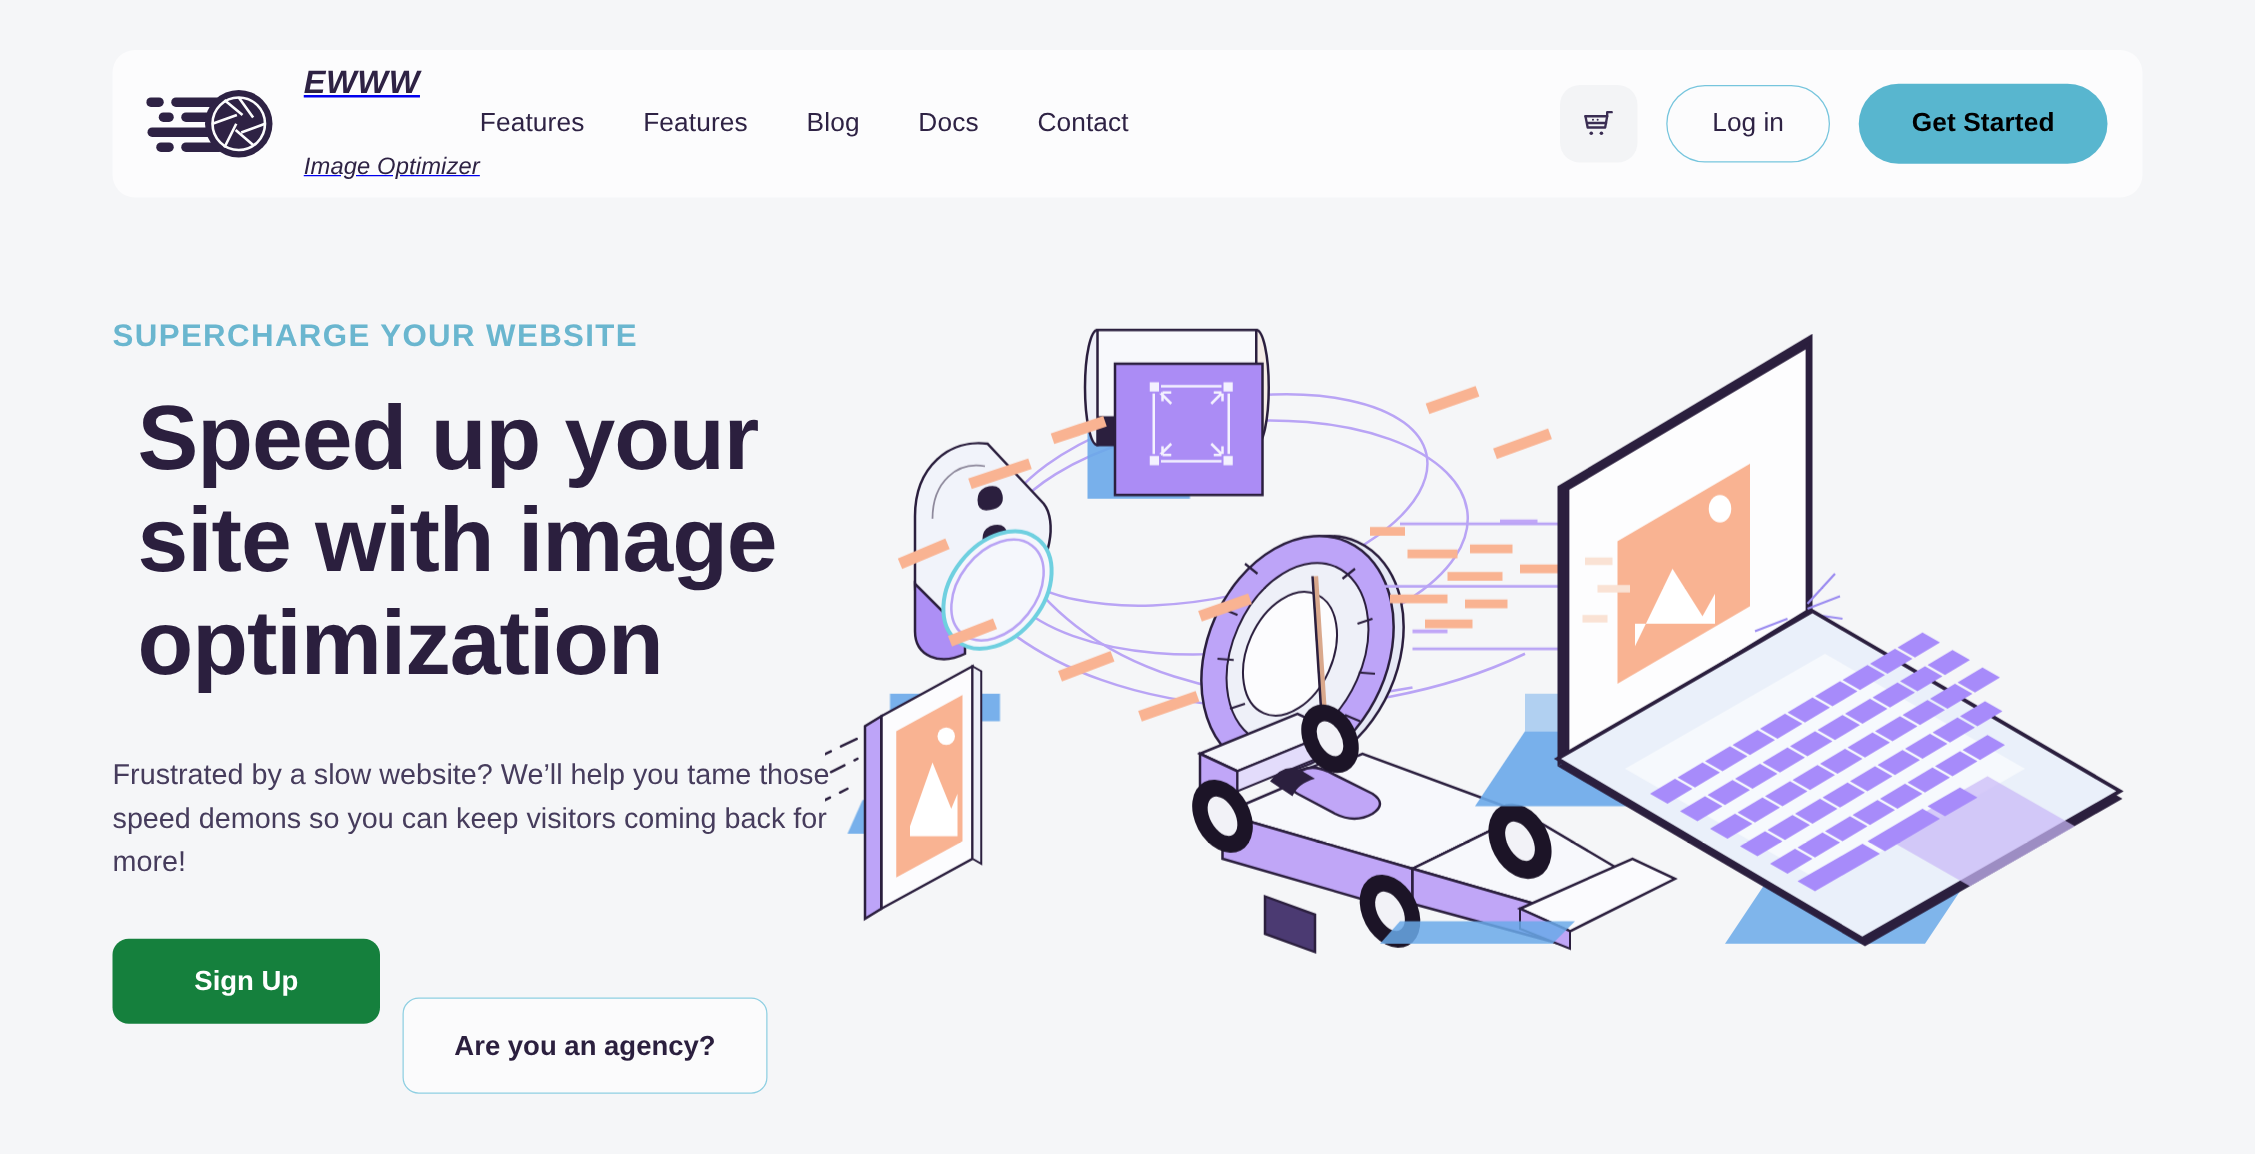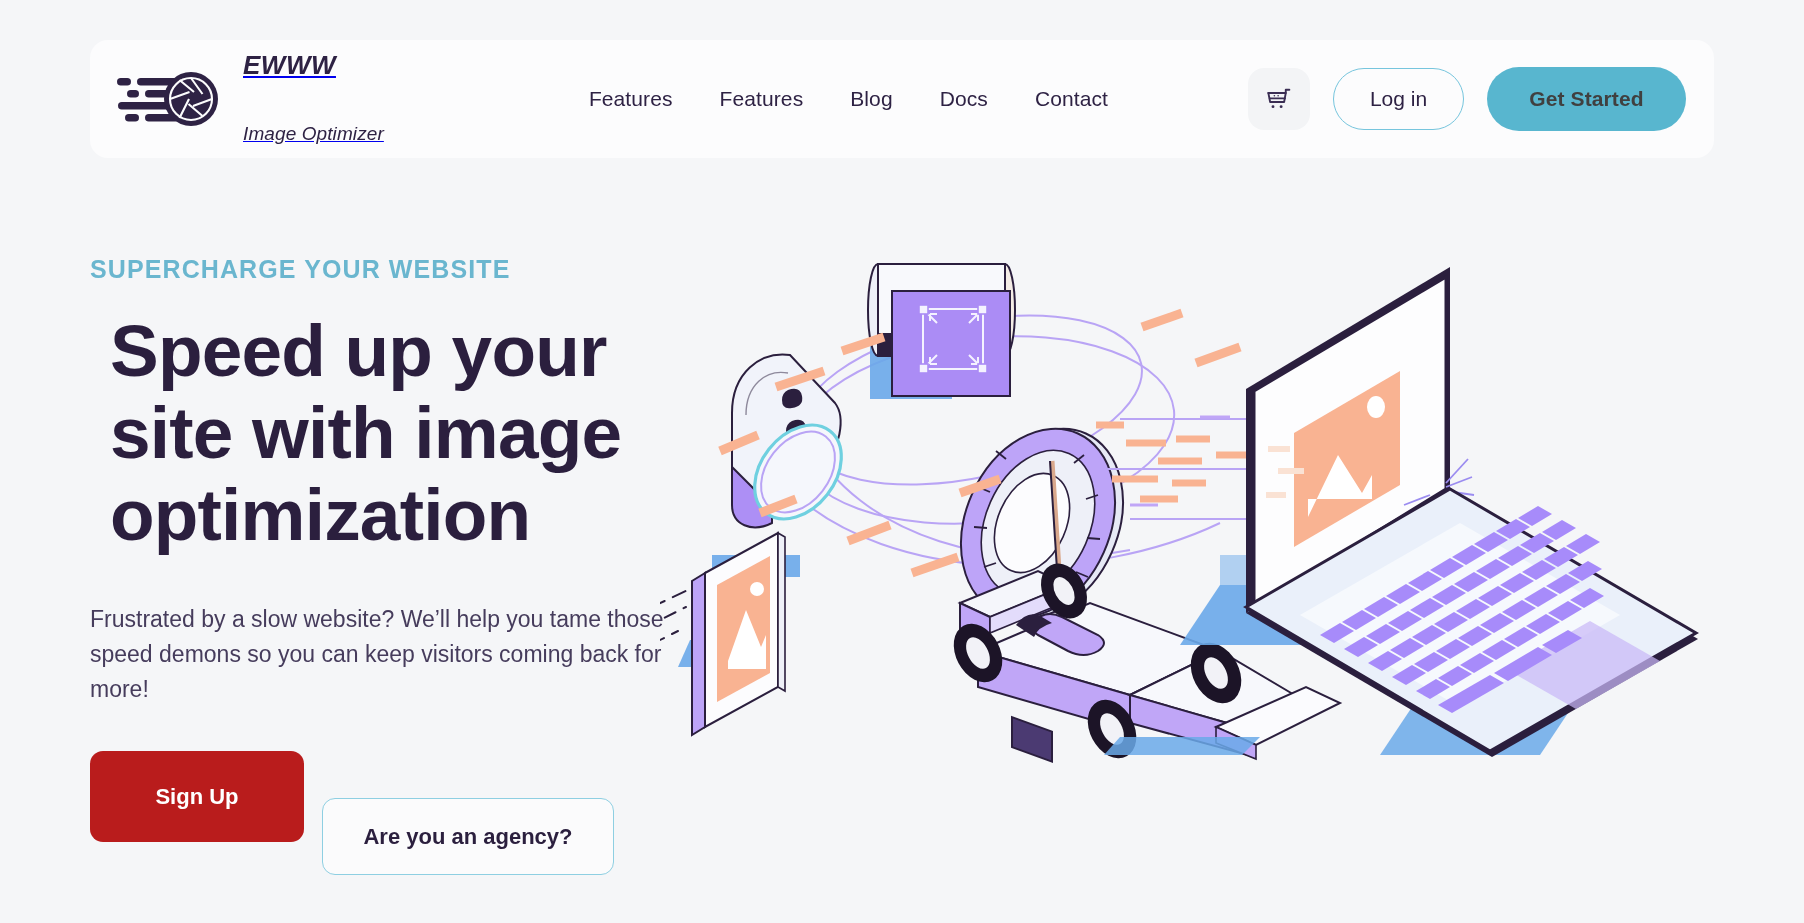--- a/index.html
+++ b/index.html
@@ -60,21 +60,20 @@
     font-weight: 400;
     color: #2e2244;
     line-height: 1.2;
     letter-spacing: 0.1px;
   }
 
   .nav {
     display: flex;
     align-items: center;
     gap: 47px;
-    margin-left: 205px;
   }
   .nav-link {
     font-size: 21px;
     color: #2e2244;
     text-decoration: none;
     white-space: nowrap;
     letter-spacing: 0.1px;
   }
 
   .header-actions {
@@ -105,21 +104,21 @@
     font-family: "Liberation Sans", sans-serif;
     cursor: pointer;
     display:flex;align-items:center;justify-content:center;
   }
 
   .getstarted-btn {
     width: 199px; height: 64px;
     border-radius: 32px;
     background: #58b6cf;
     border: none;
-    color: #404040;
+    color: #000000;
     font-size: 21px;
     font-weight: 700;
     font-family: "Liberation Sans", sans-serif;
     cursor: pointer;
     display:flex;align-items:center;justify-content:center;
     letter-spacing: 0.1px;
   }
 
   
   .hero-text { position: absolute; left: 90px; top: 255px; width: 720px; }
@@ -147,23 +146,23 @@
     margin-top: 47px;
     font-size: 23px;
     line-height: 1.52;
     color: #463c5c;
     max-width: 600px;
   }
 
   .cta-row { margin-top: 44px; display: flex; gap: 18px; }
 
   .btn-signup {
-    width: 214px; height: 91px;
+    width: 214px; height: 68px;
     border-radius: 13px;
-    background: #b91c1c;
+    background: #15803d;
     color: #fff;
     border: none;
     font-size: 22px;
     font-weight: 700;
     font-family: "Liberation Sans", sans-serif;
     cursor: pointer;
     display:flex;align-items:center;justify-content:center;
   }
 
   .btn-agency {

